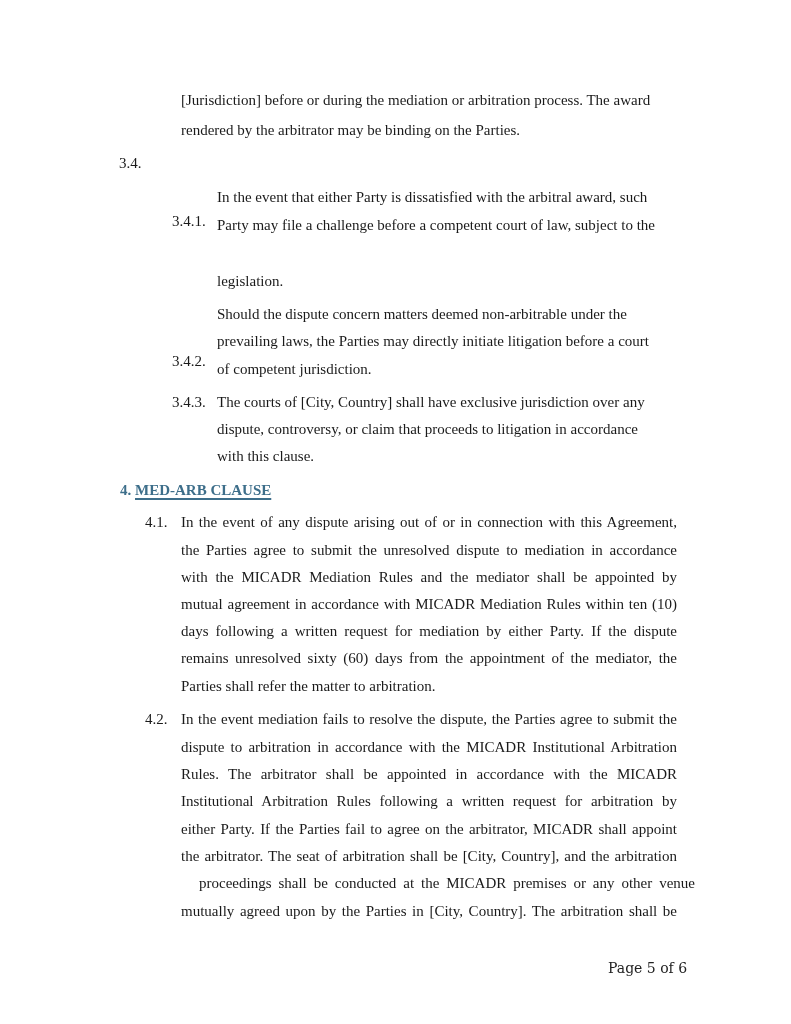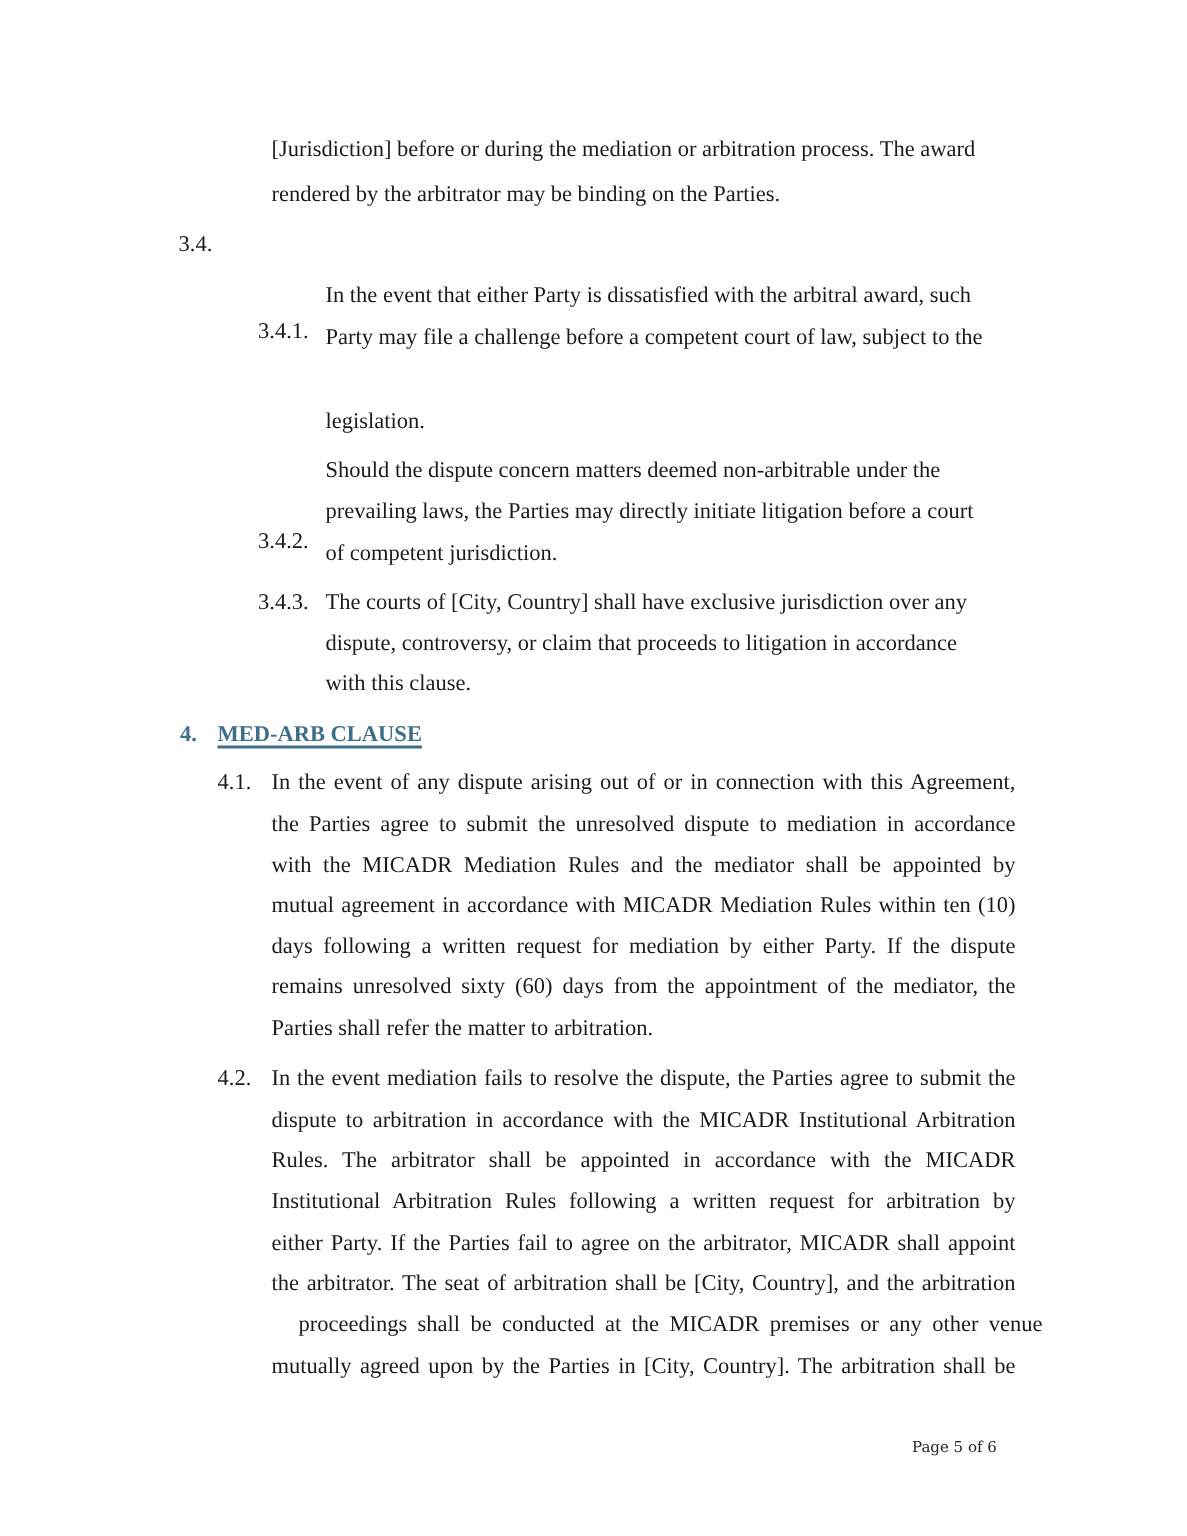--- a/index.html
+++ b/index.html
@@ -5,21 +5,21 @@
   html, body { margin: 0; padding: 0; background: #ffffff; }
   body { width: 791px; height: 1024px; position: relative; overflow: hidden;
          font-family: "Liberation Serif", "DejaVu Serif", serif; color: #1a1a1a; font-size: 15px; }
   .page { position: absolute; left: 0; top: 0; width: 791px; height: 1024px; }
   .line { position: absolute; white-space: nowrap; line-height: 20px; }
   .justify { text-align: justify; text-align-last: justify; white-space: normal; }
   .num { position: absolute; font-weight: normal; line-height: 20px; white-space: nowrap; }
   .bold { font-weight: bold; }
   .heading { position: absolute; font-weight: bold; color: #3d6e8a; line-height: 20px; white-space: nowrap; }
   .heading .title { text-decoration: underline; text-decoration-thickness: 2px; text-underline-offset: 3px; }
-  .footer { position: absolute; font-family: "DejaVu Serif", serif; font-size: 10px; color: #222; white-space: nowrap; }
+  .footer { position: absolute; font-family: "DejaVu Serif", serif; font-size: 14px; color: #222; white-space: nowrap; }
 </style>
 </head>
 <body>
 
 <div class="page">
 
   <div class="line" style="left:181px; top:90px;">[Jurisdiction] before or during the mediation or arbitration process. The award</div>
   <div class="line" style="left:181px; top:120px;">rendered by the arbitrator may be binding on the Parties.</div>
 
   <div class="num" style="left:119px; top:153px;">3.4.</div>
@@ -34,21 +34,21 @@
   <div class="line" style="left:217px; top:331px;">prevailing laws, the Parties may directly initiate litigation before a court</div>
   <div class="line" style="left:217px; top:359px;">of competent jurisdiction.</div>
 
   <div class="num" style="left:172px; top:392px;">3.4.3.</div>
   <div class="line" style="left:217px; top:392px;">The courts of [City, Country] shall have exclusive jurisdiction over any</div>
   <div class="line" style="left:217px; top:419px;">dispute, controversy, or claim that proceeds to litigation in accordance</div>
   <div class="line" style="left:217px; top:446px;">with this clause.</div>
 
   <div class="heading" style="left: 120px; top: 480px; color: rgb(61, 110, 138);">
     <span>4.</span>
-    <span class="title" style="margin-left:10px;">MED-ARB CLAUSE</span>
+    <span class="title" style="">MED-ARB CLAUSE</span>
   </div>
 
   <div class="num" style="left:145px; top:512px;">4.1.</div>
   <div class="line justify" style="left:181px; top:512px; width:496px;">In the event of any dispute arising out of or in connection with this Agreement,</div>
   <div class="line justify" style="left:181px; top:540px; width:496px;">the Parties agree to submit the unresolved dispute to mediation in accordance</div>
   <div class="line justify" style="left:181px; top:567px; width:496px;">with the MICADR Mediation Rules and the mediator shall be appointed by</div>
   <div class="line justify" style="left:181px; top:594px; width:496px;">mutual agreement in accordance with MICADR Mediation Rules within ten (10)</div>
   <div class="line justify" style="left:181px; top:621px; width:496px;">days following a written request for mediation by either Party. If the dispute</div>
   <div class="line justify" style="left:181px; top:648px; width:496px;">remains unresolved sixty (60) days from the appointment of the mediator, the</div>
   <div class="line" style="left:181px; top:676px;">Parties shall refer the matter to arbitration.</div>

